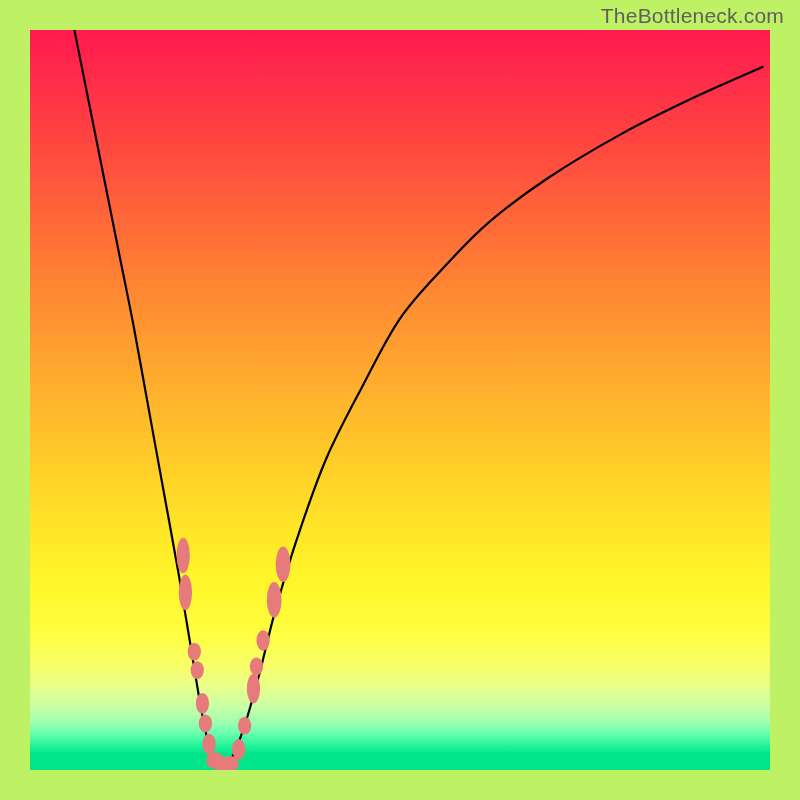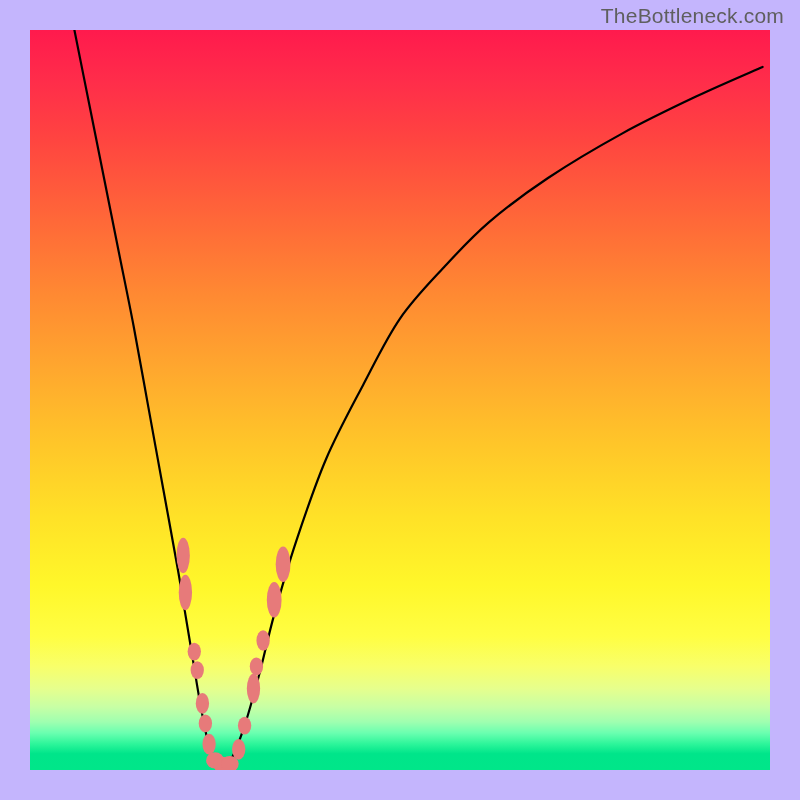--- a/index.html
+++ b/index.html
@@ -8,21 +8,21 @@
     width: 800px;
     height: 800px;
     background: #000000;
     overflow: hidden;
     font-family: Arial, Helvetica, sans-serif;
   }
   .frame {
     position: relative;
     width: 800px;
     height: 800px;
-    background: #c4b5fd;
+    background: #bef264;
   }
   .plot-area {
     position: absolute;
     left: 30px;
     top: 30px;
     width: 740px;
     height: 740px;
     overflow: hidden;
   }
   .gradient {

